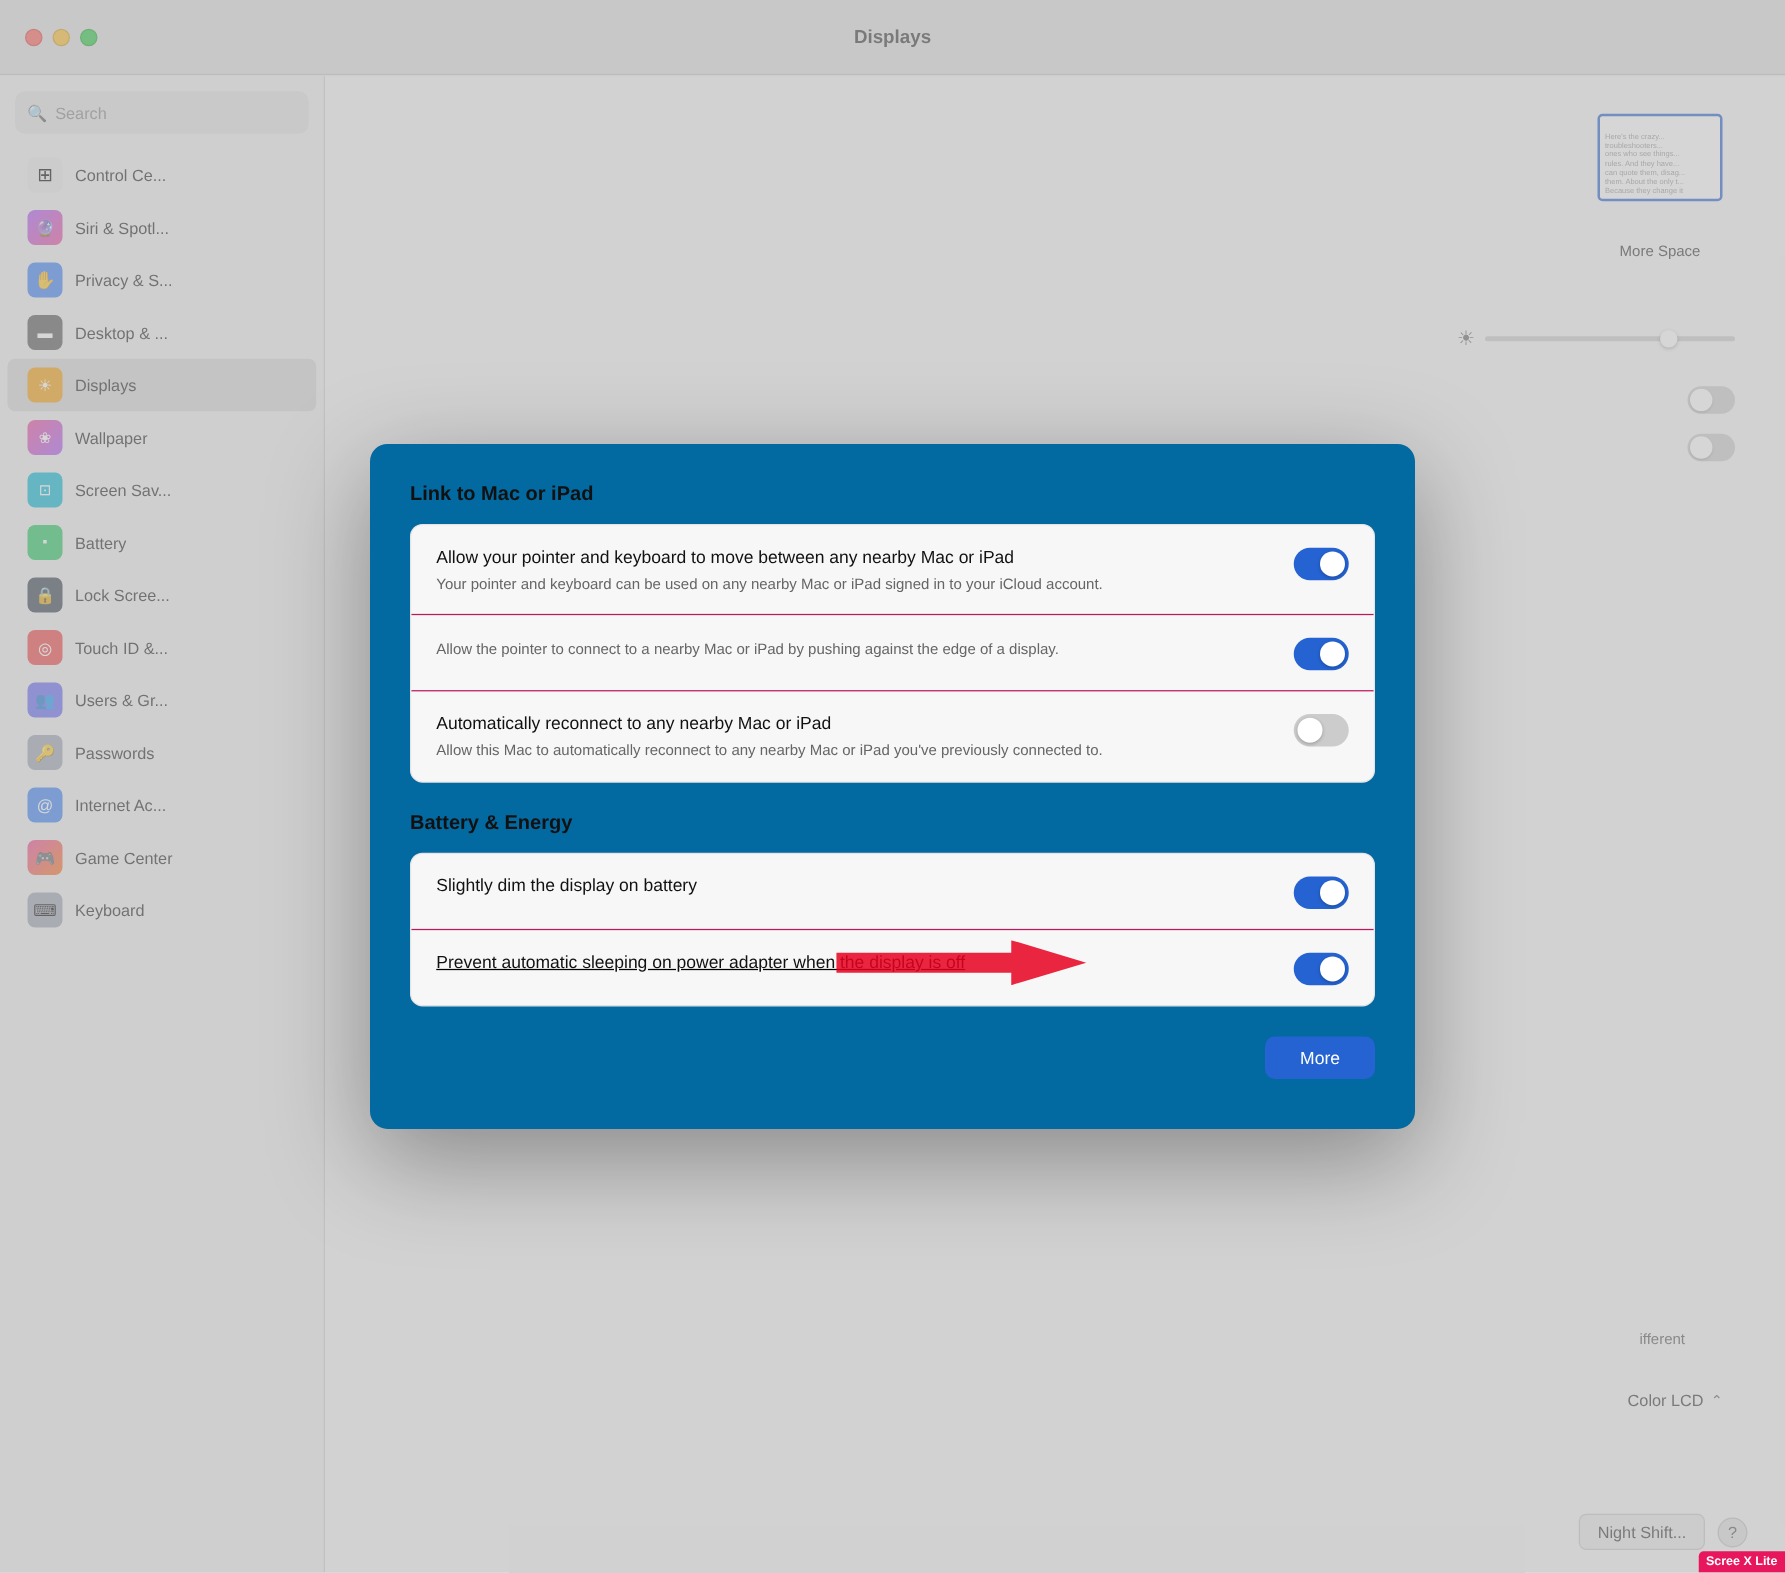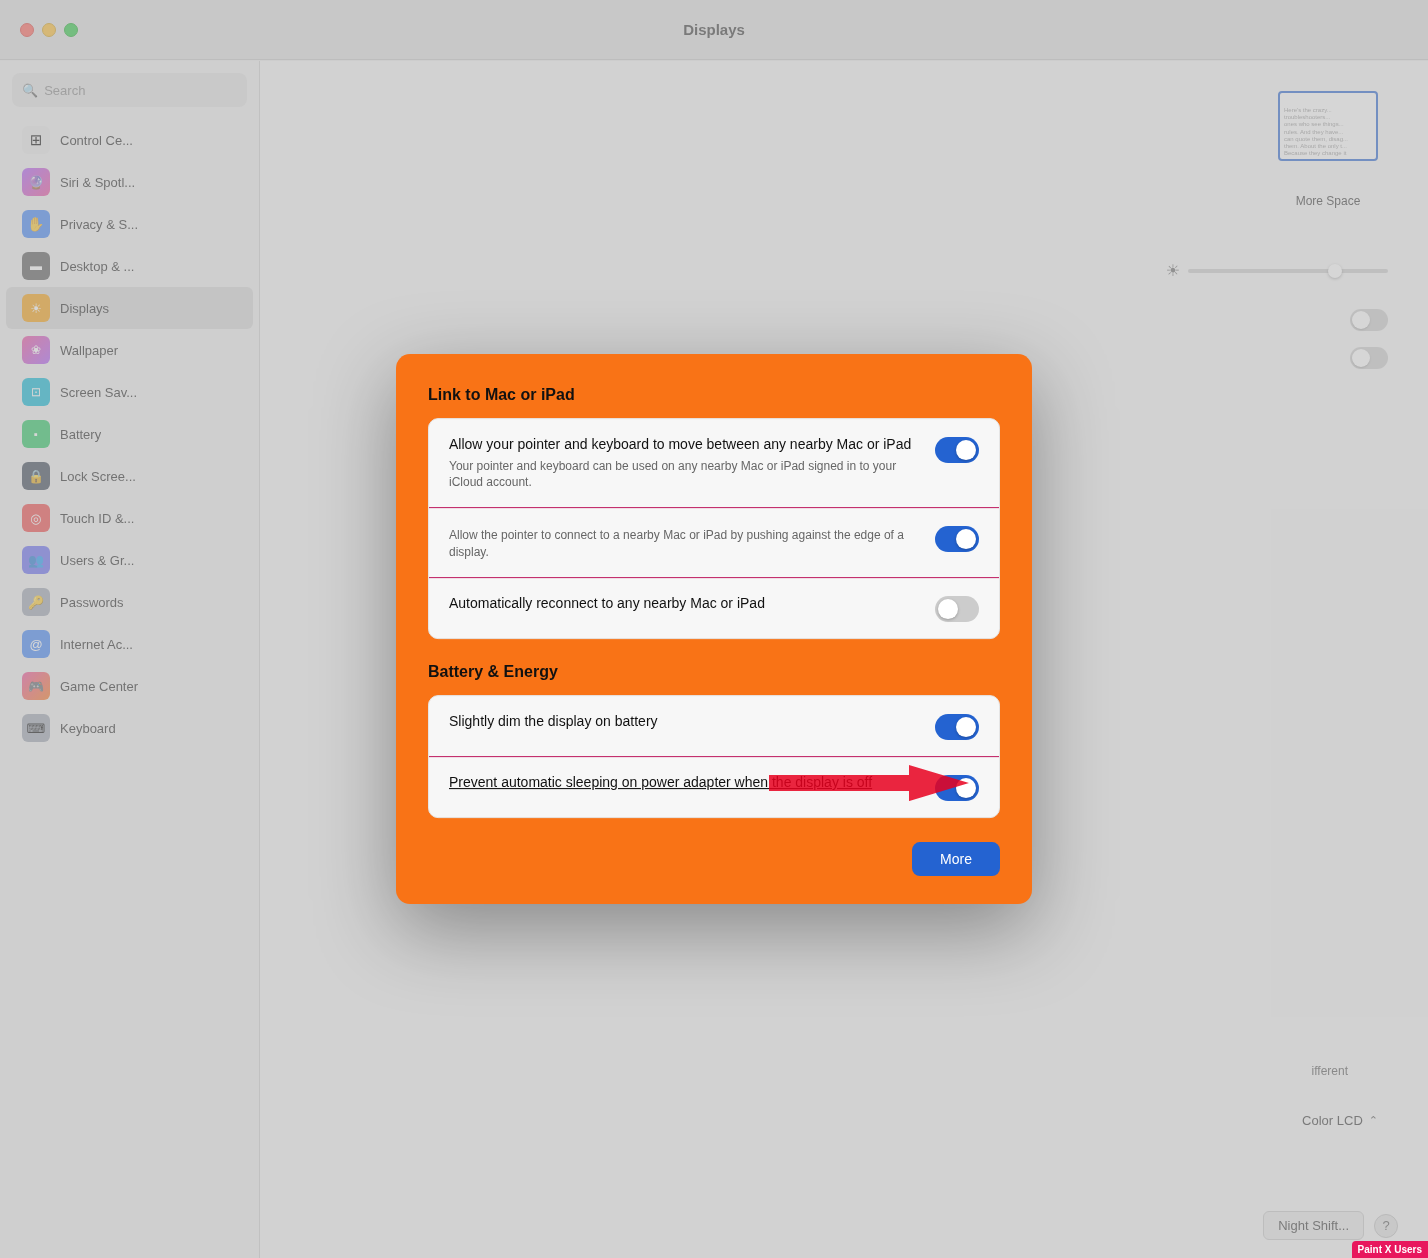--- a/index.html
+++ b/index.html
@@ -152,26 +152,26 @@
       border-radius: 50%;
       box-shadow: 0 1px 2px rgba(0,0,0,0.2);
     }
 
     
     .modal {
       position: absolute;
       top: 50%;
       left: 50%;
       transform: translate(-50%, -50%);
-      width: 636px;
-      background: #f97316;
+      width: 836px;
+      background: #0369a1;
       border-radius: 14px;
       box-shadow: 0 24px 80px rgba(0,0,0,0.35);
       z-index: 20;
-      padding: 32px 32px 28px;
+      padding: 32px 32px 40px;
     }
 
     .modal-section-title {
       font-size: 16px;
       font-weight: 700;
       color: #111;
       margin-bottom: 14px;
     }
 
     .settings-group {
@@ -486,20 +486,21 @@
       <div class="setting-row">
         <div class="setting-text">
           <div class="setting-desc">Allow the pointer to connect to a nearby Mac or iPad by pushing against the edge of a display.</div>
         </div>
         <div class="toggle-on"></div>
       </div>
 
       <div class="setting-row">
         <div class="setting-text">
           <div class="setting-title">Automatically reconnect to any nearby Mac or iPad</div>
+          <div class="setting-desc">Allow this Mac to automatically reconnect to any nearby Mac or iPad you've previously connected to.</div>
         </div>
         <div class="toggle-off-modal"></div>
       </div>
     </div>
 
     <div class="modal-section-title">Battery &amp; Energy</div>
 
     <div class="settings-group">
 
       <div class="setting-row">
@@ -519,15 +520,15 @@
           <polygon points="0,10 140,10 140,0 200,18 140,36 140,26 0,26" fill="#e8001e" opacity="0.85"></polygon>
         </svg>
       </div>
     </div>
 
     <div class="modal-footer">
       <button class="done-button">More</button>
     </div>
   </div>
 
-  <div class="paint-badge">Paint X Users</div>
+  <div class="paint-badge">Scree X Lite</div>
 
 </div>
 
 </body></html>

